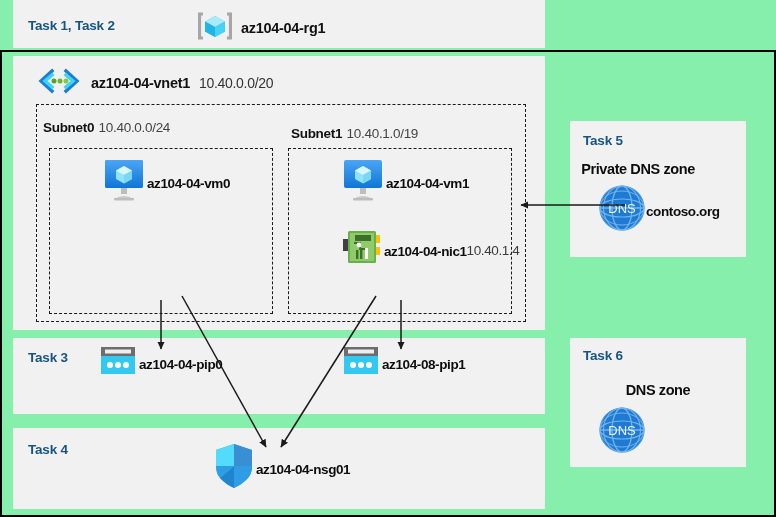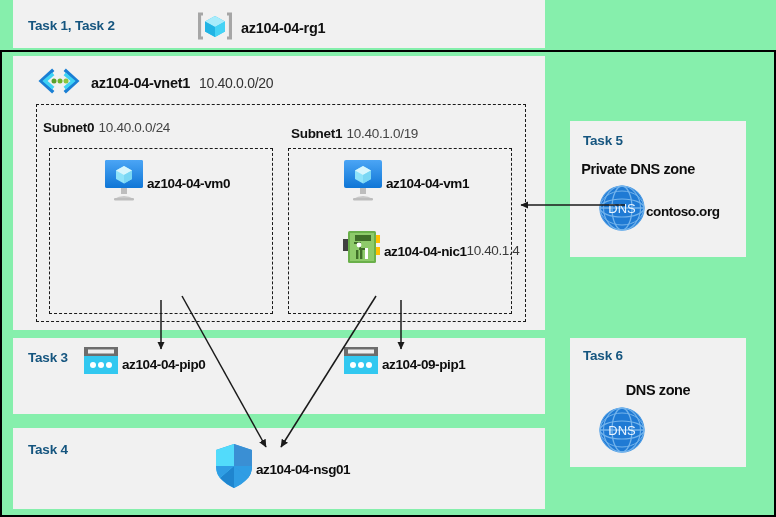--- a/index.html
+++ b/index.html
@@ -144,21 +144,21 @@
         <rect x="25" y="20" width="3" height="11" fill="#ffffff"></rect>
       </svg>
     </span>
     <span class="cap">az104-04-nic1</span>
     <span class="sub">10.40.1.4</span>
   </div>
 
   <div class="panel" style="left:13px;top:338px;width:532px;height:76px;"></div>
   <div class="task-label" style="left:28px;top:350px;">Task 3</div>
 
-  <div class="node" style="left:80px;top:344px;width:120px;">
+  <div class="node" style="left:97px;top:344px;width:120px;">
     <span>
       <svg width="42" height="34" viewBox="0 0 42 34">
         <rect x="4" y="3" width="34" height="9" fill="#6d6d6d"></rect>
         <rect x="8" y="5.5" width="26" height="4" fill="#eeeeee"></rect>
         <rect x="4" y="12" width="34" height="18" fill="#32c8f0"></rect>
         <circle cx="13" cy="21" r="3" fill="#ffffff"></circle>
         <circle cx="21" cy="21" r="3" fill="#ffffff"></circle>
         <circle cx="29" cy="21" r="3" fill="#ffffff"></circle>
       </svg>
     </span>
@@ -169,21 +169,21 @@
     <span>
       <svg width="42" height="34" viewBox="0 0 42 34">
         <rect x="4" y="3" width="34" height="9" fill="#6d6d6d"></rect>
         <rect x="8" y="5.5" width="26" height="4" fill="#eeeeee"></rect>
         <rect x="4" y="12" width="34" height="18" fill="#32c8f0"></rect>
         <circle cx="13" cy="21" r="3" fill="#ffffff"></circle>
         <circle cx="21" cy="21" r="3" fill="#ffffff"></circle>
         <circle cx="29" cy="21" r="3" fill="#ffffff"></circle>
       </svg>
     </span>
-    <span class="cap">az104-09-pip1</span>
+    <span class="cap">az104-08-pip1</span>
   </div>
 
   <div class="panel" style="left:13px;top:428px;width:532px;height:81px;"></div>
   <div class="task-label" style="left:28px;top:442px;">Task 4</div>
 
   <div class="node" style="left:212px;top:442px;width:120px;">
     <span>
       <svg width="44" height="48" viewBox="0 0 44 48">
         <path d="M22 2 L40 8 L40 24 Q40 38 22 46 Q4 38 4 24 L4 8 Z" fill="#2f9de4"></path>
         <path d="M22 2 L40 8 L40 24 Q40 31 36 36 L22 24 Z" fill="#3a8fd4"></path>

